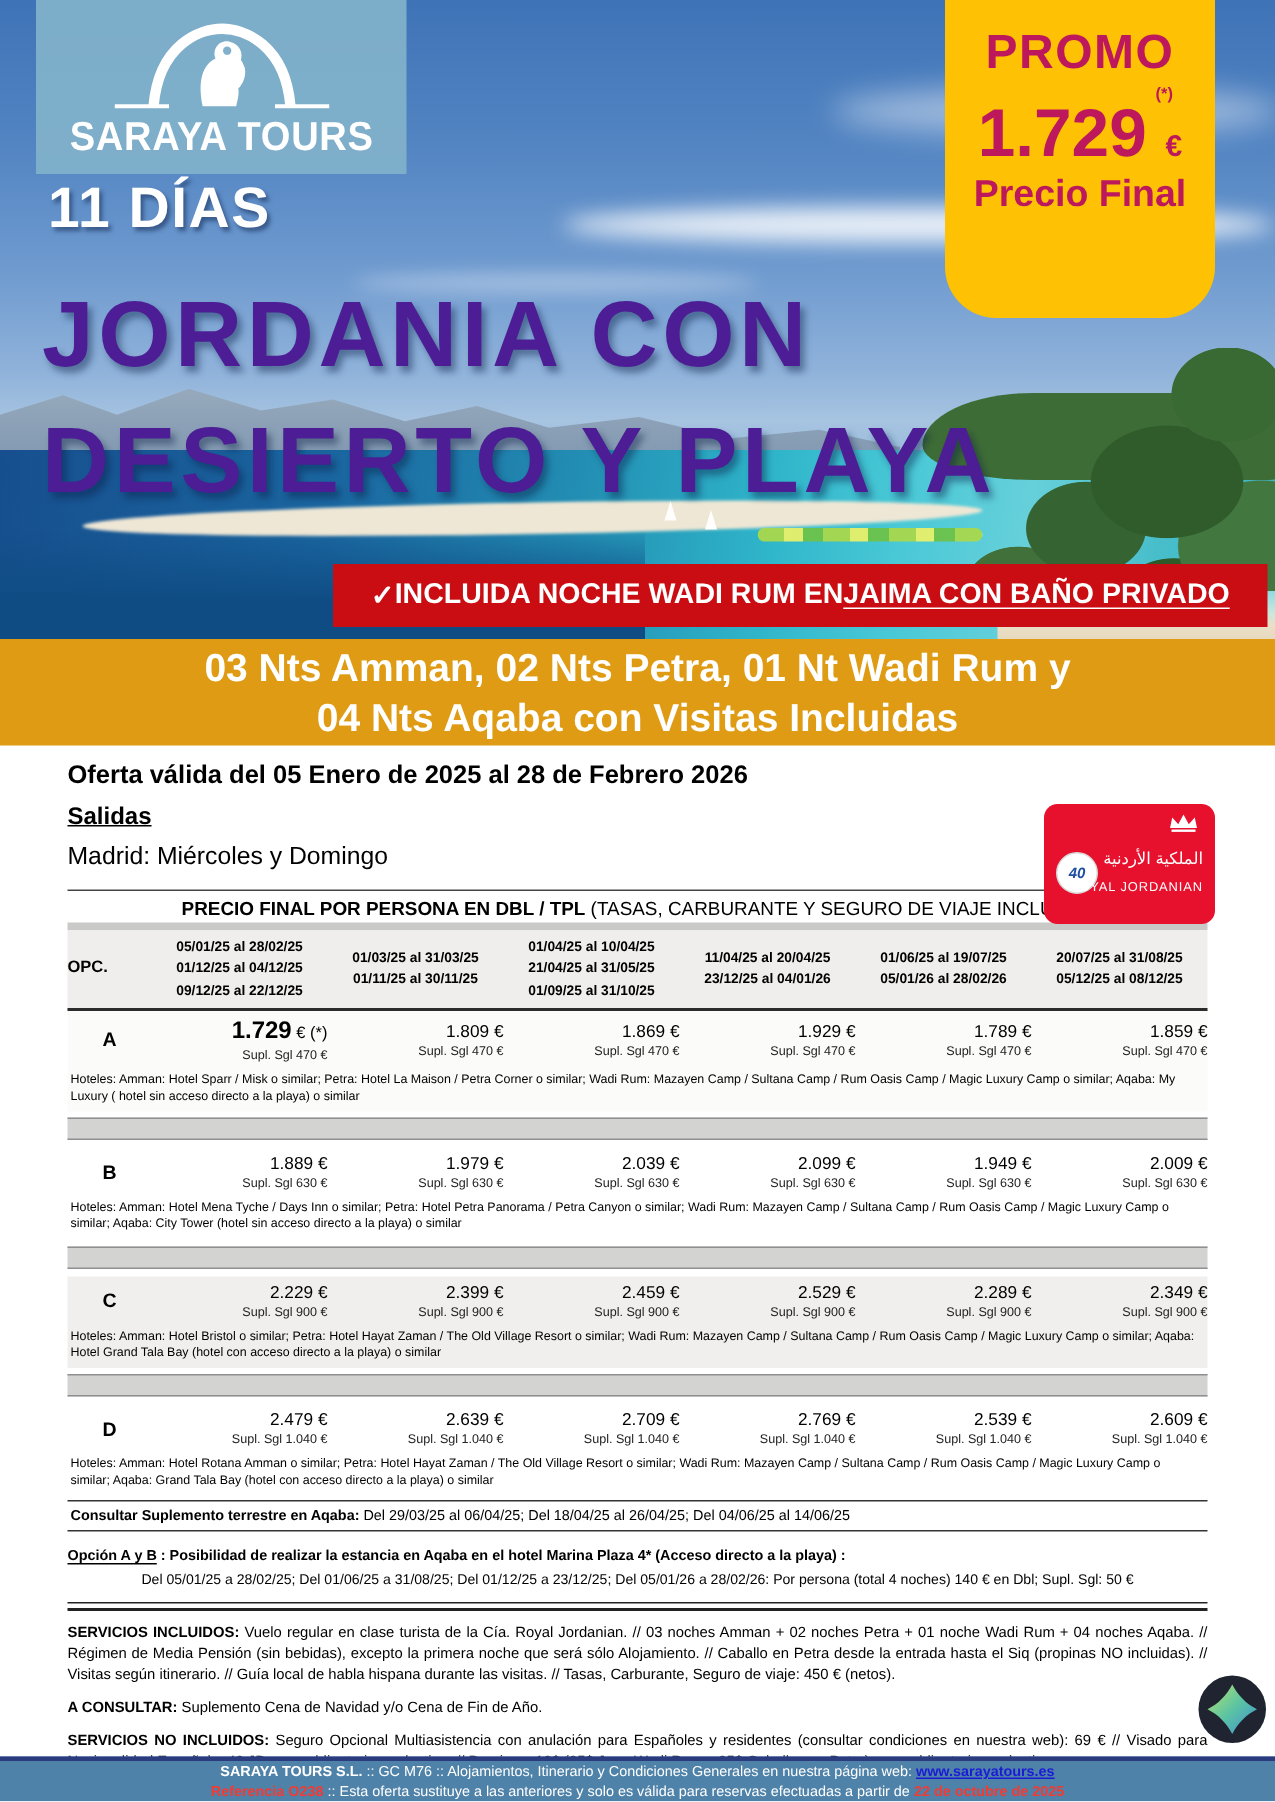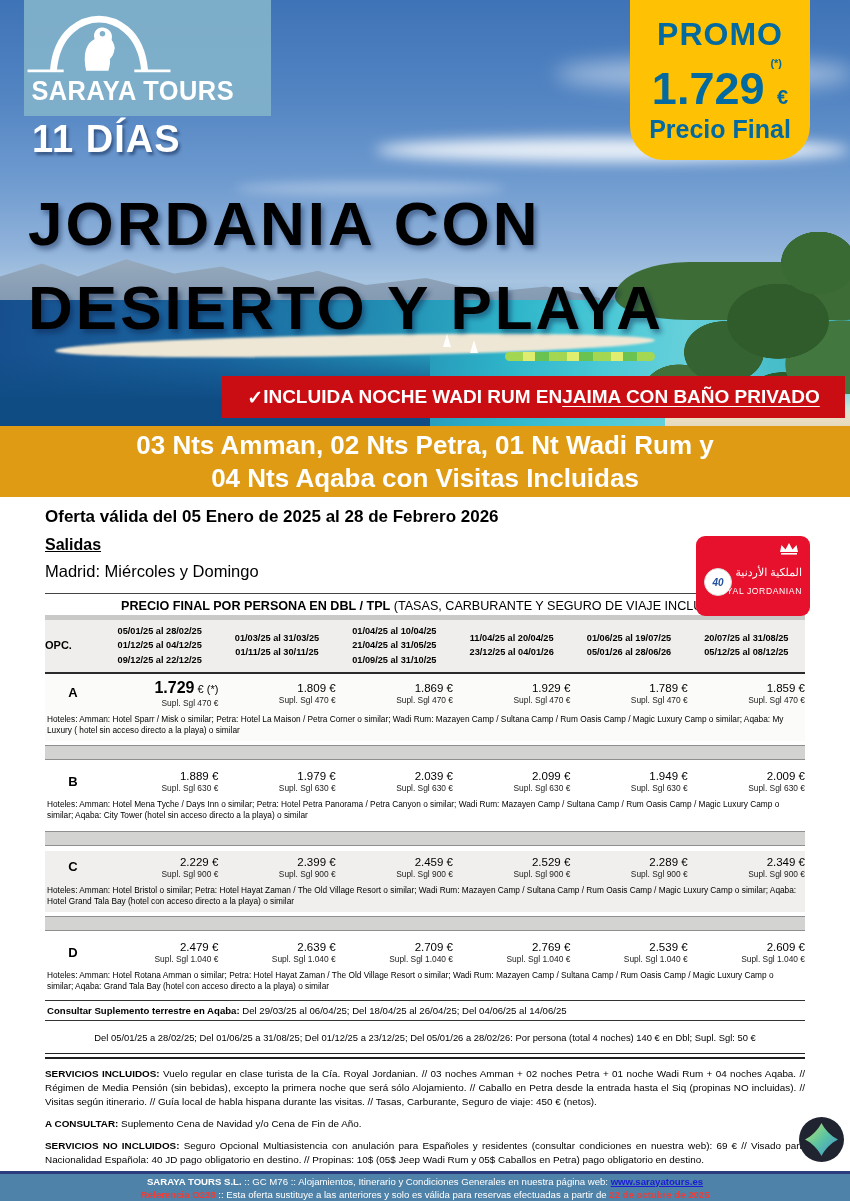--- a/index.html
+++ b/index.html
@@ -37,35 +37,35 @@
        border-radius:50%;filter:blur(10px);}
   .cl3{position:absolute;left:235px;top:182px;width:270px;height:13px;background:rgba(255,255,255,.35);
        border-radius:50%;filter:blur(6px);}
   .boat{position:absolute;width:0;height:0;border-left:4px solid transparent;border-right:4px solid transparent;
        border-bottom:13px solid #fff;opacity:.95;}
   .inflatables{position:absolute;left:505px;top:352px;width:150px;height:9px;border-radius:5px;opacity:.95;
        background:repeating-linear-gradient(90deg,#A8D84C 0 18px,#E8F06A 18px 30px,#6CC24A 30px 44px);}
 
   
   .brand{position:absolute;left:24px;top:0;width:247px;height:116px;background:rgba(129,177,202,.93);
-       display:flex;flex-direction:column;justify-content:flex-end;padding-bottom:9px;box-sizing:border-box;}
+       display:flex;flex-direction:column;align-items:center;justify-content:flex-end;padding-bottom:9px;box-sizing:border-box;}
   .brand-name{color:#fff;font-weight:700;font-size:27px;letter-spacing:.5px;transform:scaleX(.94);white-space:nowrap;}
 
   
-  .promo{position:absolute;left:630px;top:0;width:180px;height:160px;background:#FFC103;
-       border-radius:0 0 34px 34px;color:#0369a1;text-align:center;font-weight:700;}
+  .promo{position:absolute;left:630px;top:0;width:180px;height:212px;background:#FFC103;
+       border-radius:0 0 34px 34px;color:#be185d;text-align:center;font-weight:700;}
   .promo-label{font-size:32px;margin-top:16px;letter-spacing:1px;}
   .promo-ast{font-size:11px;text-align:right;padding-right:28px;height:11px;margin-top:4px;}
   .promo-price{font-size:45px;line-height:.95;}
   .promo-eur{font-size:20px;}
   .promo-final{font-size:25px;margin-top:4px;}
 
   .days{position:absolute;left:32px;top:118px;color:#fff;font-weight:700;font-size:38px;letter-spacing:1px;
        text-shadow:2px 3px 3px rgba(10,30,70,.5);}
-  .title{position:absolute;left:28px;color:#000000;font-weight:700;font-size:62px;letter-spacing:3px;
+  .title{position:absolute;left:28px;color:#4c1d95;font-weight:700;font-size:62px;letter-spacing:3px;
        text-shadow:3px 4px 5px rgba(10,30,70,.45);white-space:nowrap;}
   .t1{top:188px;} .t2{top:272px;}
 
   .red-banner{position:absolute;left:222px;top:376px;width:623px;height:42px;background:#C90D12;
        color:#fff;font-weight:700;font-size:19px;display:flex;align-items:center;justify-content:center;
        white-space:nowrap;}
   .red-banner u{text-underline-offset:3px;}
 
   
   .band{position:absolute;top:426px;left:0;width:850px;height:71px;background:#DE9B13;color:#fff;
@@ -209,21 +209,21 @@
 01/12/25 al 04/12/25
 09/12/25 al 22/12/25</div>
         <div class="th">01/03/25 al 31/03/25
 01/11/25 al 30/11/25</div>
         <div class="th">01/04/25 al 10/04/25
 21/04/25 al 31/05/25
 01/09/25 al 31/10/25</div>
         <div class="th">11/04/25 al 20/04/25
 23/12/25 al 04/01/26</div>
         <div class="th">01/06/25 al 19/07/25
-05/01/26 al 28/06/26</div>
+05/01/26 al 28/02/26</div>
         <div class="th">20/07/25 al 31/08/25
 05/12/25 al 08/12/25</div>
       </div>
 
       <div class="block-a">
         <div class="trow">
           <div class="optletter">A</div>
           <div class="cell">
             <div class="pr bigpr"><span>1.729</span><span class="sfx"> € (*)</span></div>
             <div class="su">Supl. Sgl 470 €</div>
@@ -345,20 +345,21 @@
               <div class="su">Supl. Sgl 1.040 €</div>
             </div>
         </div>
         <div class="hotels"><b>Hoteles:</b><span> Amman: Hotel Rotana Amman o similar; Petra: Hotel Hayat Zaman / The Old Village Resort o similar;  Wadi Rum: Mazayen Camp / Sultana Camp / Rum Oasis Camp / Magic Luxury Camp o similar; Aqaba: Grand Tala Bay (hotel con acceso directo a la playa) o similar</span></div>
       </div>
     </div>
 
     <div class="consultar"><b>Consultar Suplemento terrestre en Aqaba:</b><span> Del 29/03/25 al 06/04/25; Del 18/04/25 al 26/04/25; Del 04/06/25 al 14/06/25</span></div>
 
     <div class="opcionab">
+      <div class="l1"><u>Opción A y B</u><span> : Posibilidad de realizar la estancia en Aqaba en el hotel Marina Plaza 4* (Acceso directo a la playa) :</span></div>
       <div class="l2">Del 05/01/25 a 28/02/25; Del 01/06/25 a 31/08/25; Del 01/12/25 a 23/12/25; Del 05/01/26 a 28/02/26: Por persona (total 4 noches) 140 € en Dbl; Supl. Sgl: 50 €</div>
     </div>
 
     <div class="dbl-rule"></div>
 
     <div class="note"><b>SERVICIOS INCLUIDOS:</b><span> Vuelo regular en clase turista de la Cía. Royal Jordanian. // 03 noches Amman + 02 noches Petra + 01 noche Wadi Rum + 04 noches Aqaba. // Régimen de Media Pensión (sin bebidas), excepto la primera noche que será sólo Alojamiento. // Caballo en Petra desde la entrada hasta el Siq (propinas NO incluidas). // Visitas según itinerario. // Guía local de habla hispana durante las visitas. // Tasas, Carburante, Seguro de viaje: 450 € (netos).</span></div>
     <div class="note"><b>A CONSULTAR:</b><span> Suplemento Cena de Navidad y/o Cena de Fin de Año.</span></div>
     <div class="note"><b>SERVICIOS NO INCLUIDOS:</b><span> Seguro Opcional Multiasistencia con anulación para Españoles y residentes (consultar condiciones en nuestra web): 69 € // Visado para Nacionalidad Española: 40 JD pago obligatorio en destino. // Propinas: 10$ (05$ Jeep Wadi Rum y 05$ Caballos en Petra) pago obligatorio en destino.</span></div>
 
   </div>

